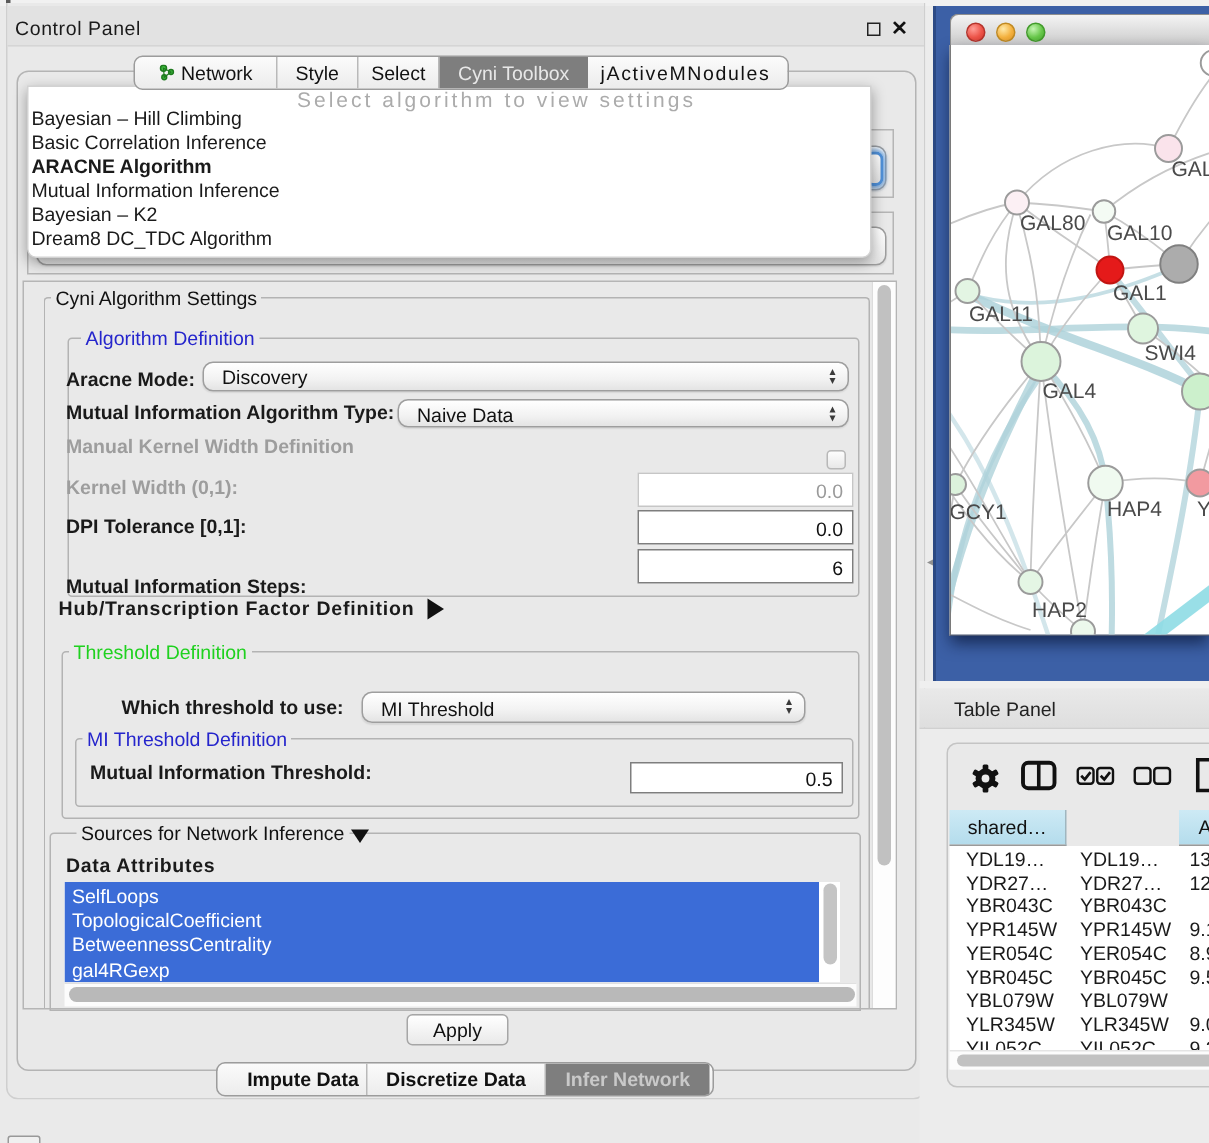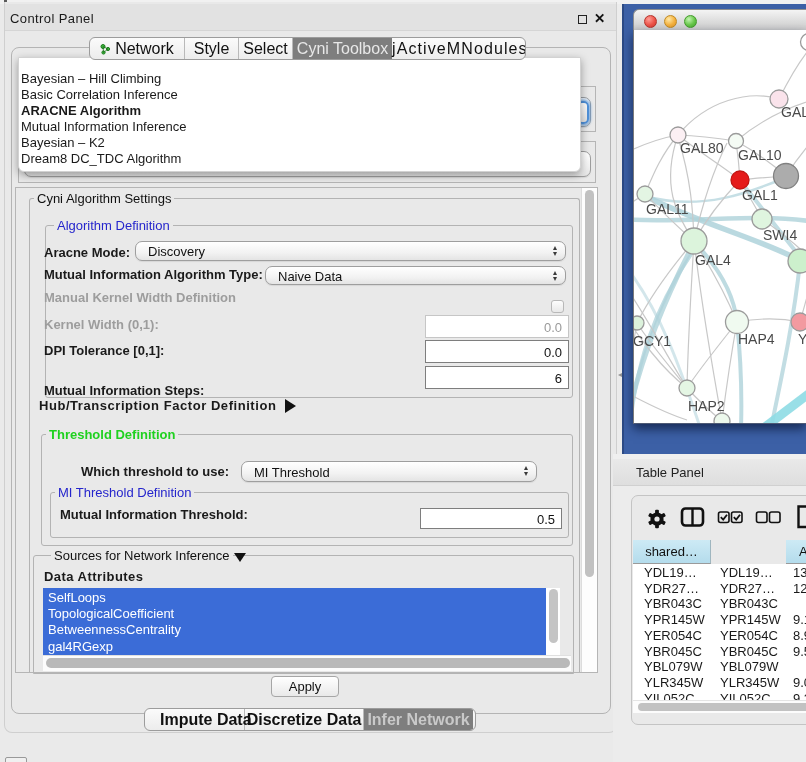--- a/index.html
+++ b/index.html
@@ -13,21 +13,21 @@
 .gtitle{position:absolute;font-size:13px;line-height:13px;background:#e9e9e9;padding:0 3px;white-space:nowrap;}
 .combo{position:absolute;border:1px solid #9e9e9e;border-radius:7px;
        background:linear-gradient(#ffffff,#f2f2f2 60%,#e4e4e4);
        box-shadow:0 1px 1px rgba(0,0,0,0.08);}
 .combo .ct{position:absolute;left:12px;top:4px;font-size:13px;line-height:13px;color:#111;}
 .chev{position:absolute;right:6.5px;width:5.6px;}
 .chev .up{width:0;height:0;border-left:2.8px solid transparent;border-right:2.8px solid transparent;border-bottom:4.5px solid #3a3a3a;margin-bottom:2.2px;}
 .chev .dn{width:0;height:0;border-left:2.8px solid transparent;border-right:2.8px solid transparent;border-top:4.5px solid #3a3a3a;}
 .tfield{position:absolute;border:1px solid #7e7e7e;background:#fff;font-size:13px;
         line-height:13px;text-align:right;color:#111;}
-.seg{display:inline-block;height:100%;text-align:center;font-size:16px;color:#111;box-sizing:border-box;}
+.seg{display:inline-block;height:100%;text-align:center;font-size:13px;color:#111;box-sizing:border-box;}
 </style>
 </head>
 <body>
 
 <div class="abs" style="left:0;top:0;width:806px;height:4px;background:#f1f1f1;"></div>
 <div class="abs" style="left:4px;top:0;width:2.5px;height:3px;background:#5a5a5a;"></div>
 
 <div class="abs" style="left:4px;top:2px;width:613px;height:731px;background:#e9e9e9;
      border:1px solid #cfcfcf;border-top:none;border-radius:0 0 8px 8px;box-sizing:border-box;"></div>
 
@@ -110,21 +110,21 @@
 
 <div class="lbl b" style="left:44px;top:368px;margin-top:16px;">Mutual Information Steps:</div>
 <div class="tfield" style="left:425px;top:366px;width:144px;height:23px;line-height:23px;
      padding-right:6px;box-sizing:border-box;">6</div>
 
 <div class="lbl b" style="left:39px;top:399px;letter-spacing:0.55px;">Hub/Transcription Factor Definition</div>
 <div class="abs" style="left:285px;top:399px;width:0;height:0;border-top:7px solid transparent;
      border-bottom:7px solid transparent;border-left:11px solid #111;"></div>
 
 <div class="gbox" style="left:41px;top:434px;width:530px;height:110px;"></div>
-<div class="gtitle" style="left:46px;top:428px;color:#1fd11f;font-weight:bold;">Threshold Definition</div>
+<div class="gtitle" style="left:46px;top:428px;color:#1fd11f;">Threshold Definition</div>
 
 <div class="lbl b" style="left:81px;top:465px;">Which threshold to use:</div>
 <div class="combo" style="left:241px;top:461px;width:296px;height:21px;box-sizing:border-box;">
   <span class="ct" style="top:4px;">MI Threshold</span>
   <div class="chev" style="top:4px;">
       <div class="up"></div>
       <div class="dn"></div>
     </div>
 </div>
 
@@ -321,20 +321,21 @@
     <div class="lbl" style="left:87px;top:1px;line-height:15.7px;">YDL19…<br>YDR27…<br>YBR043C<br>YPR145W<br>YER054C<br>YBR045C<br>YBL079W<br>YLR345W<br>YIL052C</div>
     <div class="lbl" style="left:160px;top:1px;line-height:15.7px;">13…<br>12…<br>&nbsp;<br>9.1<br>8.9<br>9.5<br>&nbsp;<br>9.0<br>9.2</div>
 
     <div class="abs" style="left:0;top:136px;width:180px;height:13px;background:#fcfcfc;border-top:1px solid #e4e4e4;box-sizing:border-box;"></div>
     <div class="abs" style="left:5px;top:139px;width:200px;height:8px;background:#c2c2c2;border-radius:4px;"></div>
   </div>
 </div>
 
 <div class="abs" style="left:18px;top:57px;width:563px;height:115px;background:#ffffff;
      border:1px solid #d2d2d2;border-radius:0 0 6px 6px;box-shadow:0 3px 9px rgba(0,0,0,0.35);box-sizing:border-box;">
+  <div class="lbl" style="left:179px;top:1px;color:#ababab;font-size:14px;line-height:14px;letter-spacing:2px;">Select algorithm to view settings</div>
   <div class="lbl" style="left:2px;top:13px;line-height:16px;">
     Bayesian – Hill Climbing<br>
     Basic Correlation Inference<br>
     <span class="b">ARACNE Algorithm</span><br>
     Mutual Information Inference<br>
     Bayesian – K2<br>
     Dream8 DC_TDC Algorithm
   </div>
 </div>
 

